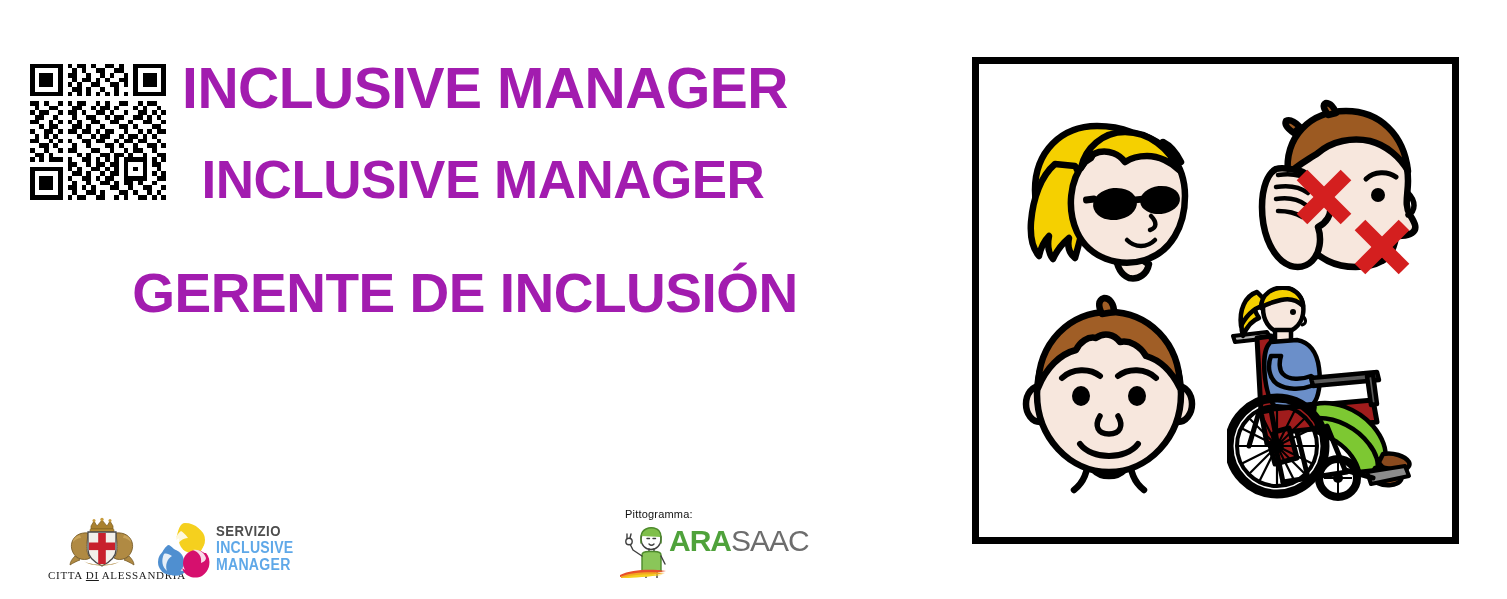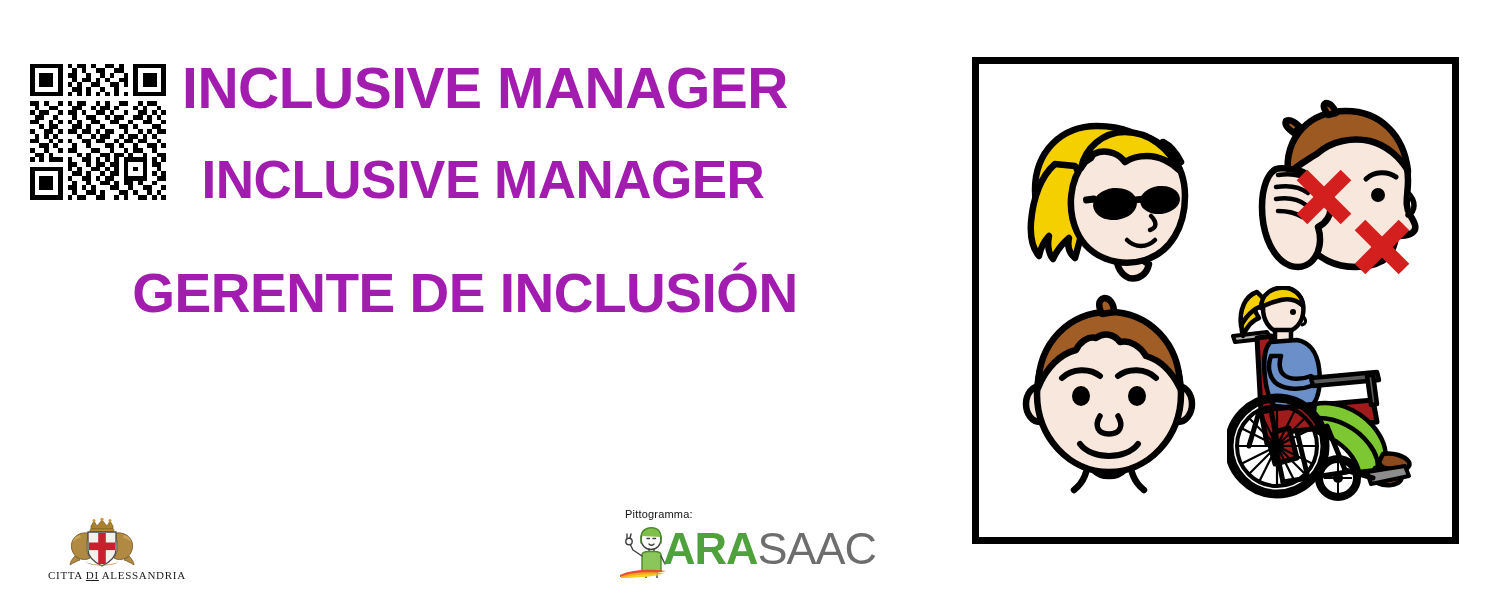--- a/index.html
+++ b/index.html
@@ -62,21 +62,21 @@
 
   
   #arasaac-credit{position:absolute;left:625px;top:508px;width:300px;height:80px;}
   #arasaac-credit .pitto-label{
     position:absolute;left:0;top:0;font-size:11px;color:#111;
     font-family:"Liberation Sans",sans-serif;letter-spacing:0.2px;
   }
   #arasaac-credit .pitto-icon{position:absolute;left:-7px;top:18px;width:62px;height:52px;}
   #arasaac-credit .pitto-icon svg{display:block;width:100%;height:100%;}
   #arasaac-credit .wordmark{
-    position:absolute;left:38px;top:18px;font-size:45px;font-weight:bold;
+    position:absolute;left:44px;top:18px;font-size:30px;font-weight:bold;
     letter-spacing:-1px;font-family:"Liberation Sans",sans-serif;line-height:1;
   }
   #arasaac-credit .ara{color:#4fa23b;}
   #arasaac-credit .saac{color:#6d6d6d;font-weight:normal;}
 
   
   #pictogram-panel{
     position:absolute;left:972px;top:57px;width:487px;height:487px;
     border:7px solid #000;background:#fff;box-sizing:border-box;
   }
@@ -371,20 +371,46 @@
           <rect x="31" y="25.5" width="26" height="7.6" fill="#c8202c"></rect>
 
           <path d="M26 44 C33 49 55 49 62 44 C56 50 32 50 26 44 Z" fill="#b08a43"></path>
         </svg>
       </div>
       <div class="caption">
         <span>CITTA </span><u>DI</u><span> ALESSANDRIA</span>
       </div>
     </div>
 
+    <div id="logo-servizio">
+      <div class="swirl">
+        <svg viewBox="0 0 62 60">
+
+          <path d="M31 2 C42 2 50 10 50 20 C50 28 45 34 38 36 C41 31 41 24 37 20
+                   C33 16 26 16 22 19 C24 9 26 2 31 2 Z" fill="#f5d01e"></path>
+          <circle cx="38" cy="19" r="13" fill="#f5d01e"></circle>
+          <path d="M27 10 C22 14 20 20 22 26 C24 21 29 17 34 17 C31 13 29 11 27 10 Z" fill="#ffffff" opacity="0.85"></path>
+
+          <path d="M14 24 C6 30 4 42 11 50 C17 57 28 56 33 49 C27 51 21 49 18 44
+                   C15 39 16 32 21 29 C18 26 16 24 14 24 Z" fill="#4f8fd0"></path>
+          <circle cx="17" cy="41" r="13" fill="#4f8fd0"></circle>
+          <path d="M10 33 C7 39 8 46 13 50 C11 44 13 38 18 35 C15 33 12 32 10 33 Z" fill="#ffffff" opacity="0.85"></path>
+
+          <path d="M52 32 C58 39 56 50 48 55 C40 59 30 55 28 47 C33 51 40 51 44 47
+                   C48 43 48 36 45 32 Z" fill="#d6106e"></path>
+          <circle cx="42" cy="42" r="13" fill="#d6106e"></circle>
+          <path d="M52 37 C50 31 45 28 39 29 C45 31 48 36 47 42 C50 41 52 39 52 37 Z" fill="#ffffff" opacity="0.85"></path>
+        </svg>
+      </div>
+      <div class="words">
+        <div class="w1">SERVIZIO</div>
+        <div class="w2">INCLUSIVE</div>
+        <div class="w3">MANAGER</div>
+      </div>
+    </div>
   </div>
 
   <div id="arasaac-credit">
     <div class="pitto-label">Pittogramma:</div>
     <div class="pitto-icon">
       <svg viewBox="0 0 62 52">
         <g stroke="#3f3f3f" stroke-width="1.4" fill="none" stroke-linecap="round" stroke-linejoin="round">
 
           <ellipse cx="33" cy="13" rx="10" ry="10.5" fill="#fff"></ellipse>
 

